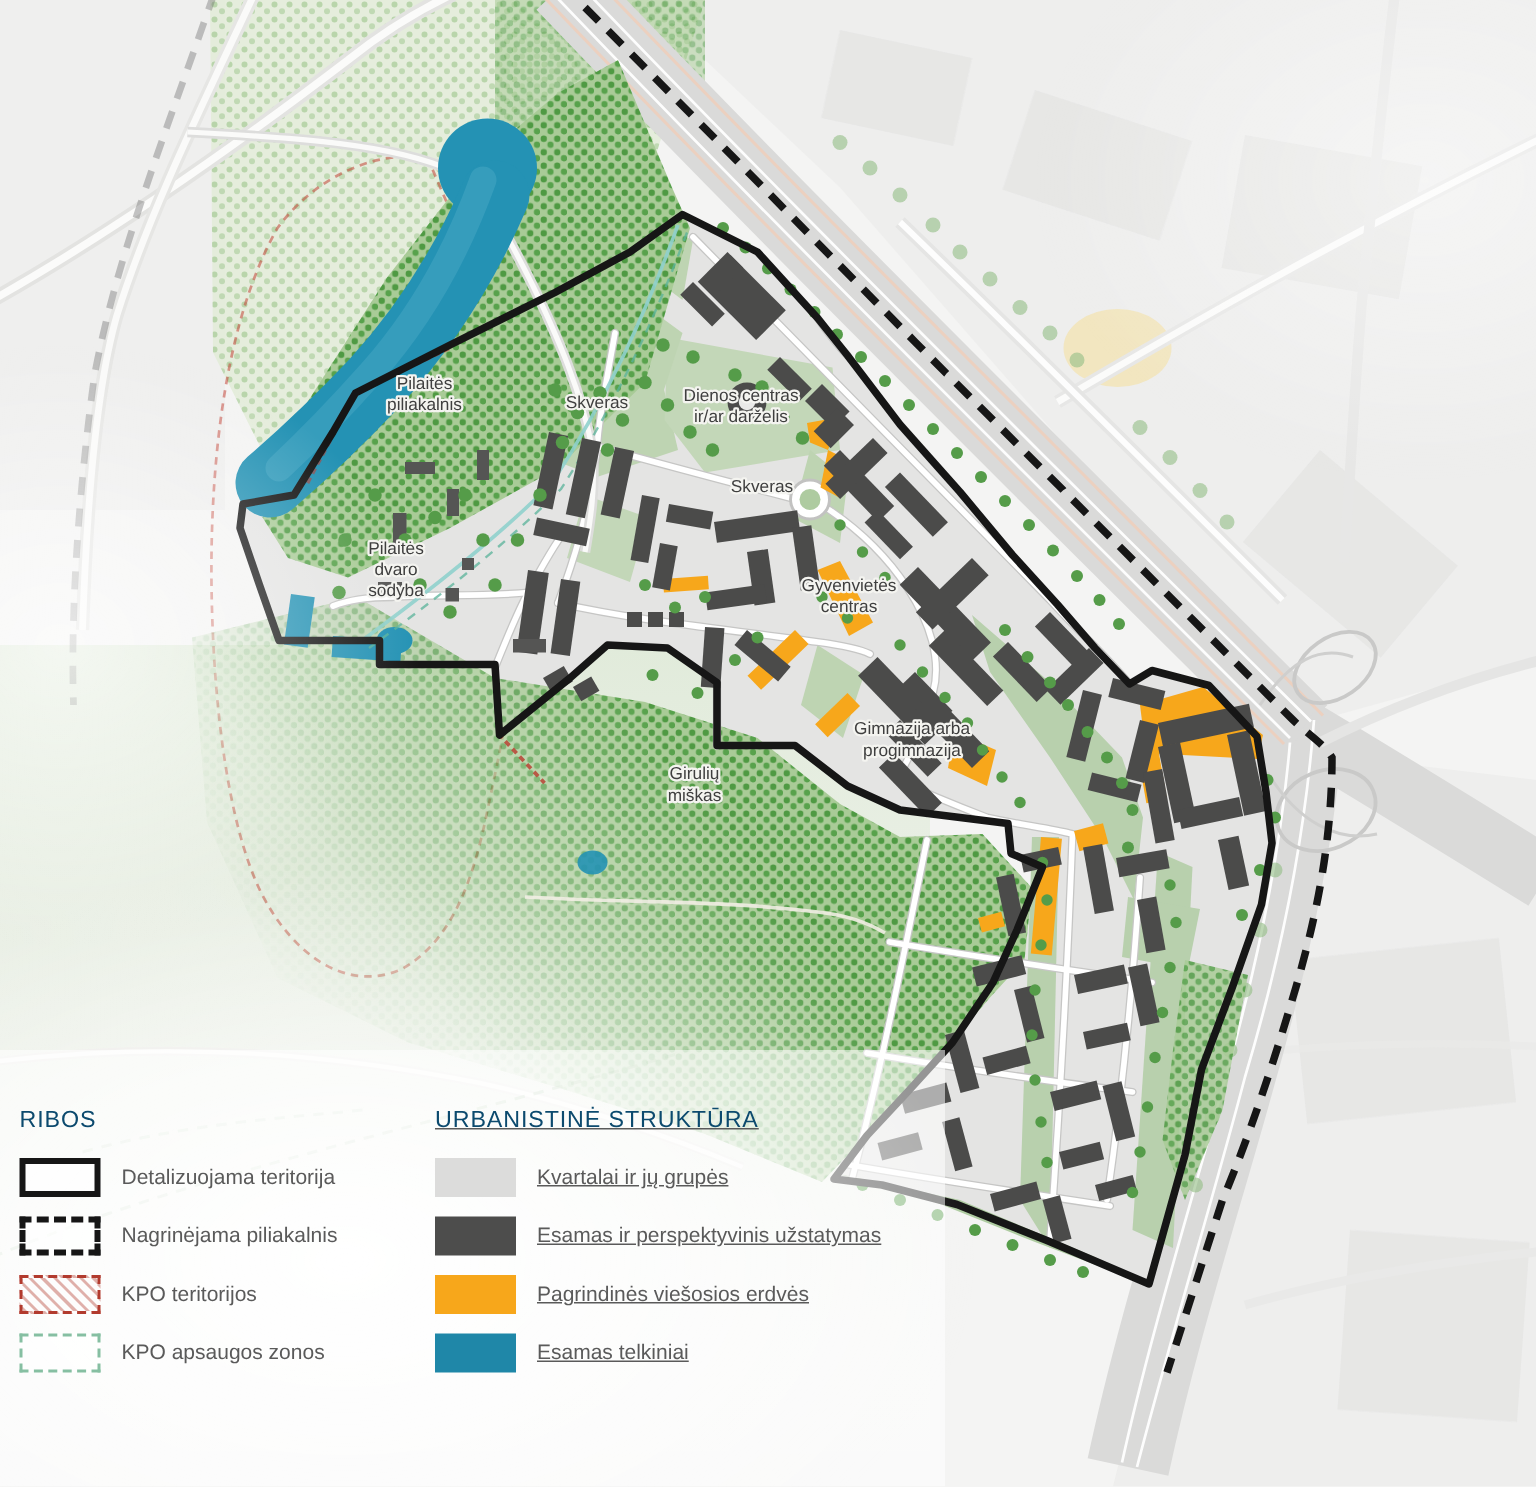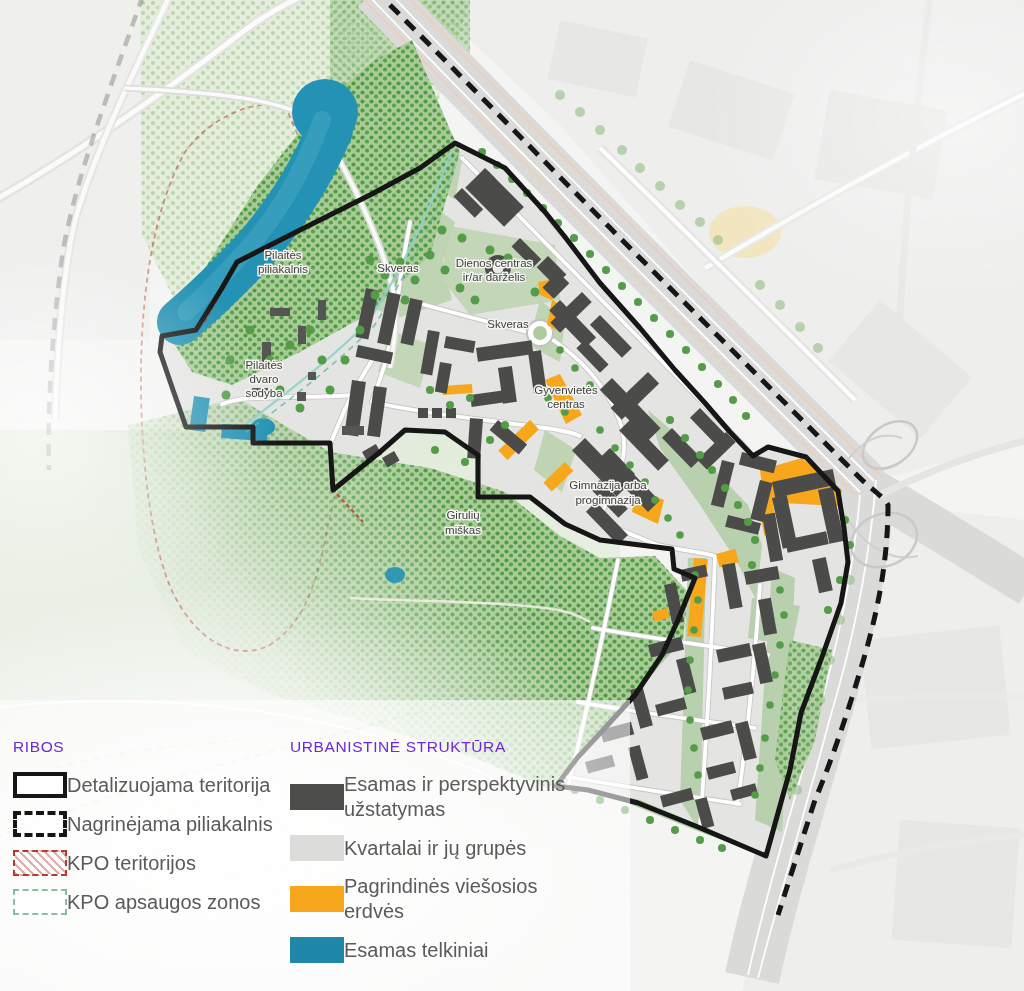--- a/index.html
+++ b/index.html
@@ -9,23 +9,23 @@
   .ml{font-size:11.5px;fill:#3f3f3f;text-anchor:middle;
       paint-order:stroke;stroke:#f4f4f0;stroke-width:3px;stroke-linejoin:round;}
   .b{fill:#4b4b4a;}
   .t{fill:#559c49;}
   .tc{fill:#93be85;opacity:.6;}
   .street{stroke:#c6c6c5;stroke-width:5.5;fill:none;stroke-linecap:round;}
   .streetw{stroke:#ffffff;stroke-width:3.8;fill:none;stroke-linecap:round;}
   
   #legend{position:absolute;left:0;top:738px;width:640px;color:#5a5a5a;}
   .leg-col{position:absolute;top:0;}
-  .leg-title{font-size:15.5px;letter-spacing:.6px;color:#6d28d9;margin-bottom:16px;}
+  .leg-title{font-size:15.5px;letter-spacing:.6px;color:#0c4a6e;margin-bottom:16px;}
   .leg-item{display:flex;align-items:center;margin-bottom:13px;}
-  .leg-item .lab{font-size:20px;line-height:1.25;max-width:230px;}
+  .leg-item .lab{font-size:14px;margin-left:14px;line-height:1.25;max-width:230px;}
   .sw{width:54px;height:26px;flex:0 0 54px;box-sizing:border-box;background:rgba(255,255,255,.65);}
   .sw-solid{border:4px solid #161616;}
   .sw-dash{border:4px dashed #161616;}
   .sw-red{border:2px dashed #b23b2e;
     background:repeating-linear-gradient(45deg,rgba(178,59,46,.40) 0 2px,rgba(255,255,255,.2) 2px 6px);}
   .sw-grn{border:2px dashed #86bfa2;}
   .sw-fill{border:none;}
   .c0{background:#dcdcdb;} .c1{background:#4d4d4c;} .c2{background:#f7a71b;}
   .c3{background:#b5cbac;} .c4{background:#1f87a8;}
 </style>
@@ -499,29 +499,29 @@
     </div>
     <div class="leg-item">
       <span class="sw sw-red"></span>
       <span class="lab">KPO teritorijos</span>
     </div>
     <div class="leg-item">
       <span class="sw sw-grn"></span>
       <span class="lab">KPO apsaugos zonos</span>
     </div>
   </div>
-  <div class="leg-col" style="left:290px;">
+  <div class="leg-col" style="left:290px;text-decoration:underline;">
     <div class="leg-title">URBANISTINĖ STRUKTŪRA</div>
+    <div class="leg-item">
+      <span class="sw sw-fill c0"></span>
+      <span class="lab">Kvartalai ir jų grupės</span>
+    </div>
     <div class="leg-item">
       <span class="sw sw-fill c1"></span>
       <span class="lab">Esamas ir perspektyvinis užstatymas</span>
-    </div>
-    <div class="leg-item">
-      <span class="sw sw-fill c0"></span>
-      <span class="lab">Kvartalai ir jų grupės</span>
     </div>
     <div class="leg-item">
       <span class="sw sw-fill c2"></span>
       <span class="lab">Pagrindinės viešosios erdvės</span>
     </div>
     <div class="leg-item">
       <span class="sw sw-fill c4"></span>
       <span class="lab">Esamas telkiniai</span>
     </div>
   </div>

